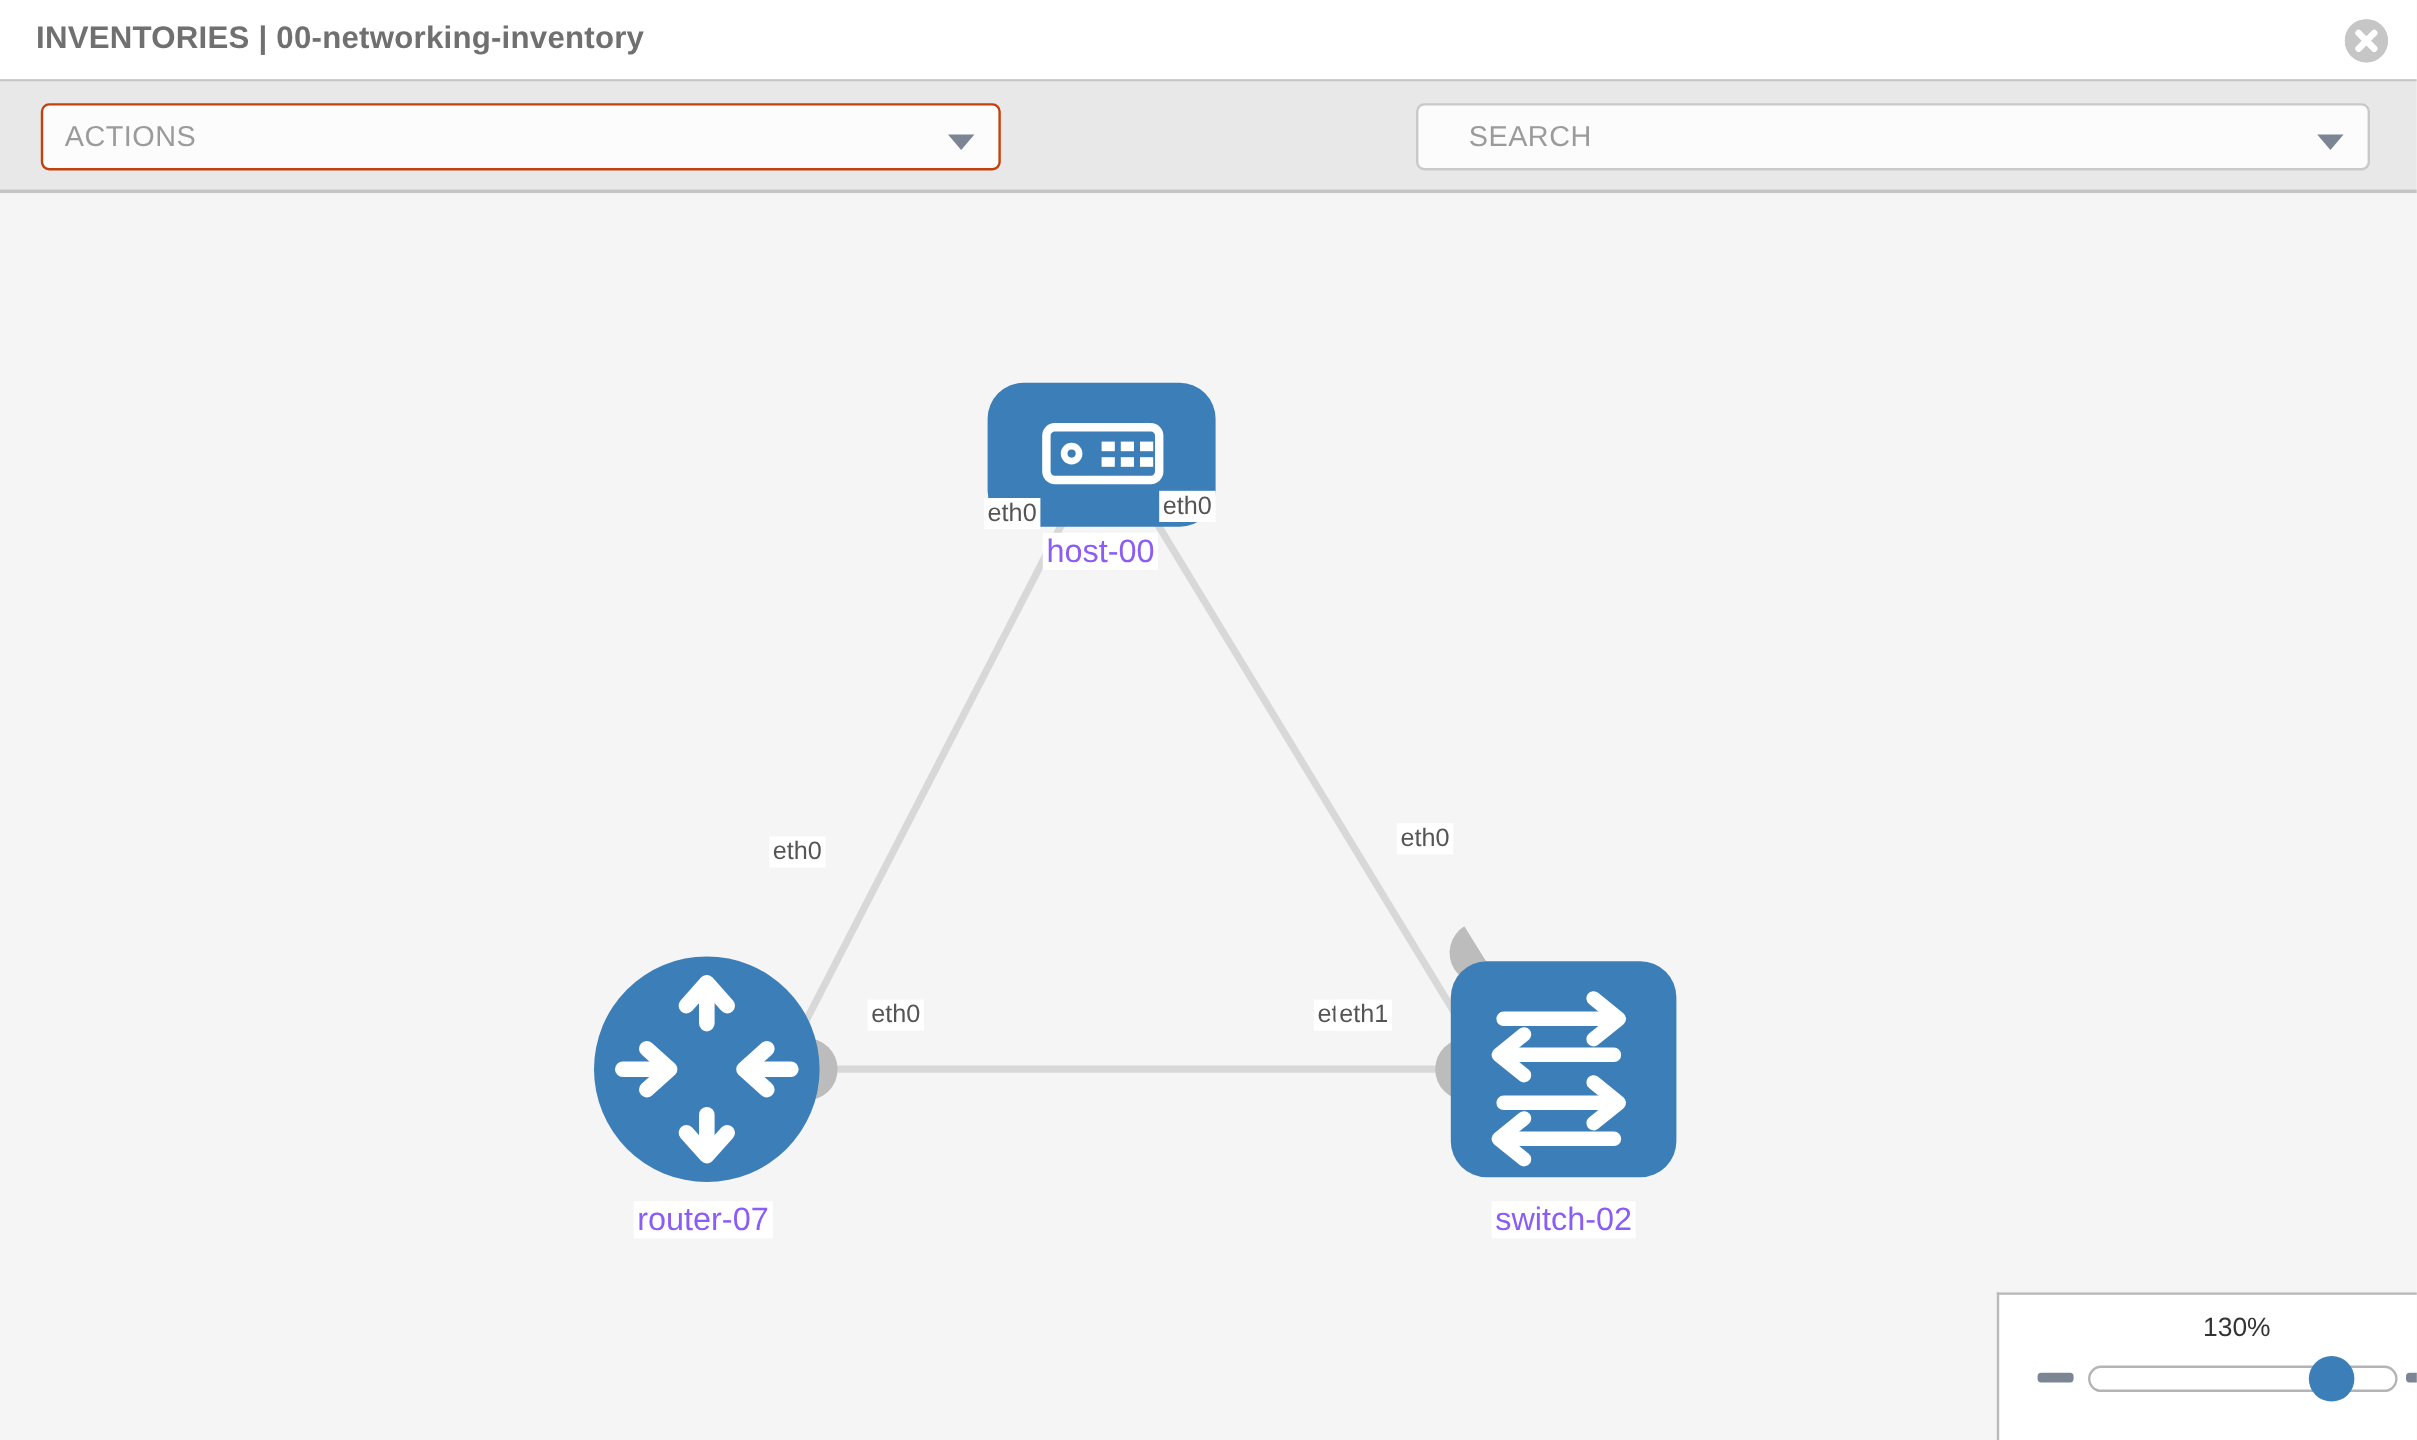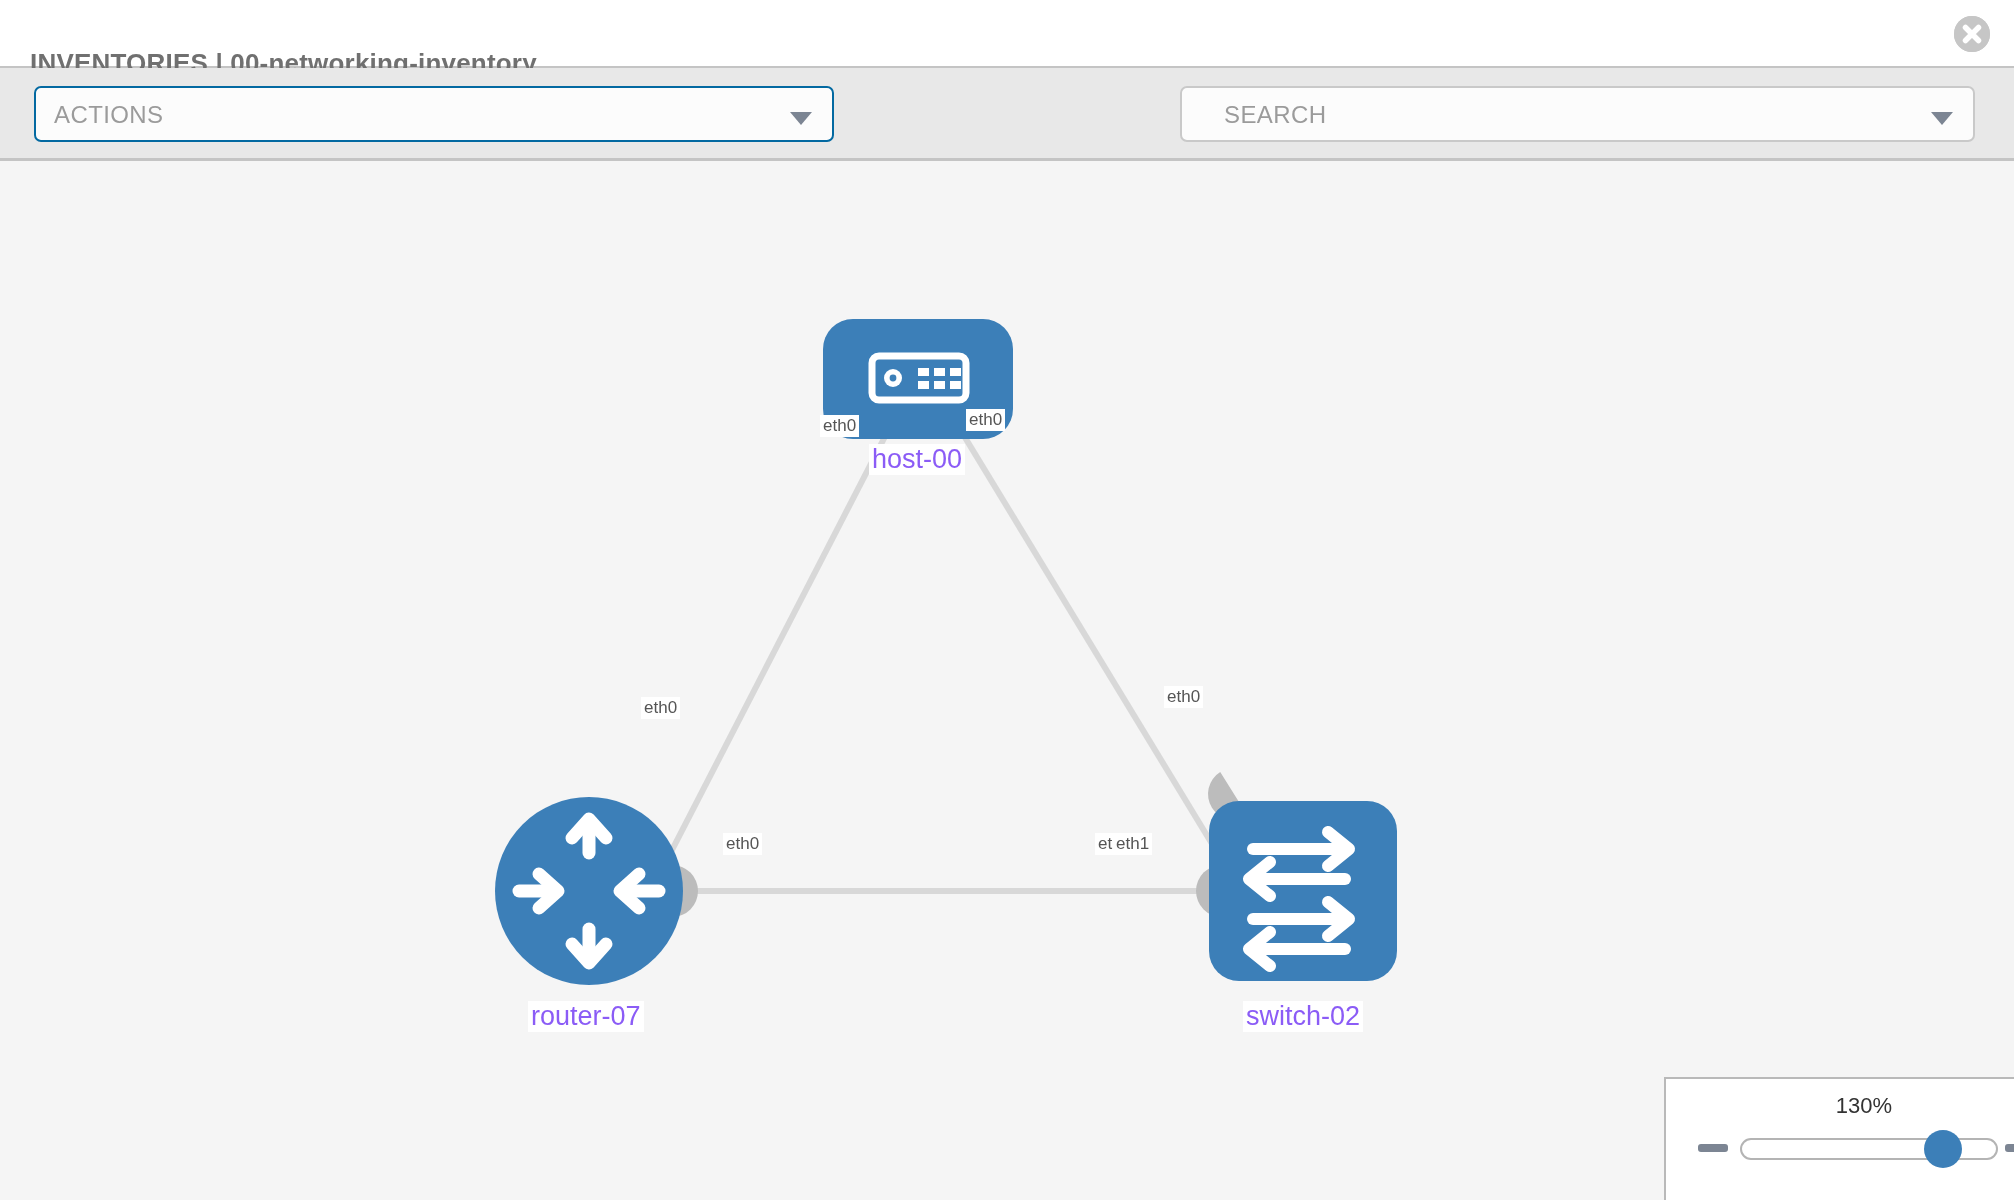--- a/index.html
+++ b/index.html
@@ -33,21 +33,20 @@
   }
   .page-title {
     position: absolute;
     left: 30px;
     top: 16px;
     font-size: 26px;
     font-weight: bold;
     color: #707070;
     letter-spacing: 0.2px;
     white-space: nowrap;
-    margin-top: 32px;
   }
   .close-btn {
     position: absolute;
     right: 24px;
     top: 16px;
     width: 36px;
     height: 36px;
     border-radius: 50%;
     background: #c6c6c6;
     cursor: pointer;
@@ -64,21 +63,21 @@
     border-bottom: 3px solid #c4c4c4;
     box-sizing: border-box;
   }
   .actions-select {
     position: absolute;
     left: 34px;
     top: 18px;
     width: 800px;
     height: 56px;
     background: #fcfcfc;
-    border: 2px solid #0369a1;
+    border: 2px solid #c2410c;
     border-radius: 7px;
     box-sizing: border-box;
     cursor: pointer;
   }
   .actions-select .label {
     position: absolute;
     left: 18px;
     top: 13px;
     font-size: 24px;
     color: #9b9b9b;
@@ -140,21 +139,21 @@
     position: absolute;
     font-size: 27px;
     color: #8b5cf6;
     background: #ffffff;
     padding: 0 3px;
     white-space: nowrap;
     line-height: 1.15;
   }
   .iface-label {
     position: absolute;
-    font-size: 17px;
+    font-size: 21px;
     color: #555555;
     background: #ffffff;
     padding: 1px 3px;
     white-space: nowrap;
     line-height: 1.15;
   }
 
   
   .zoom-panel {
     position: absolute;

